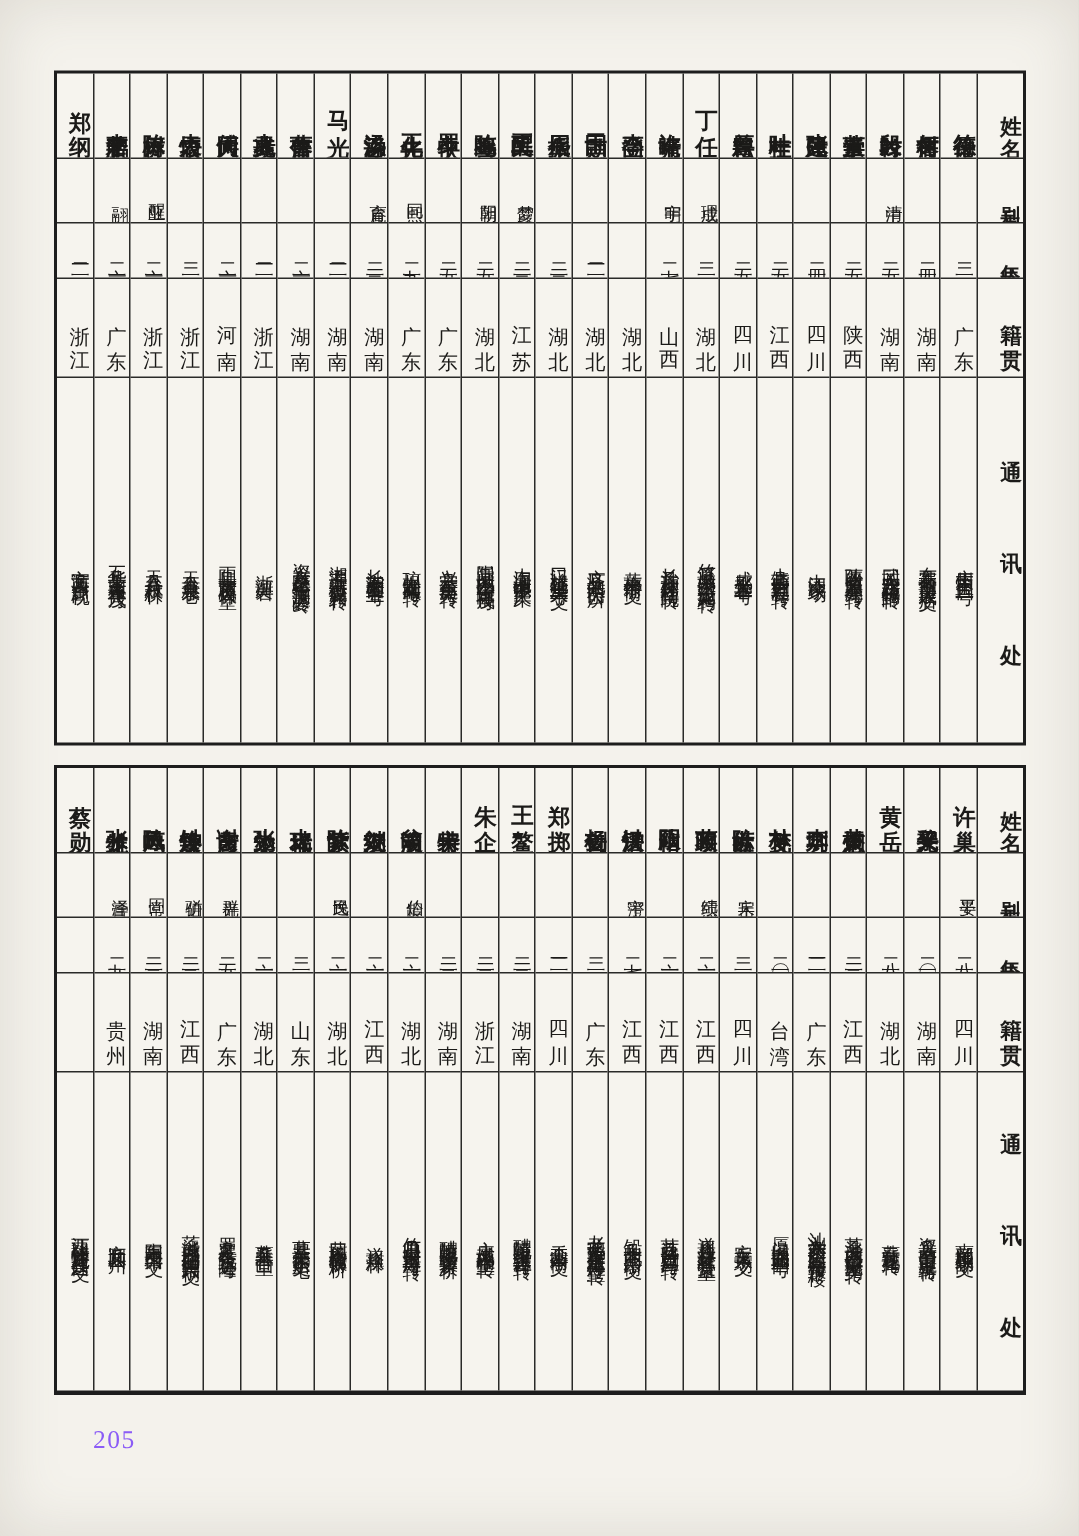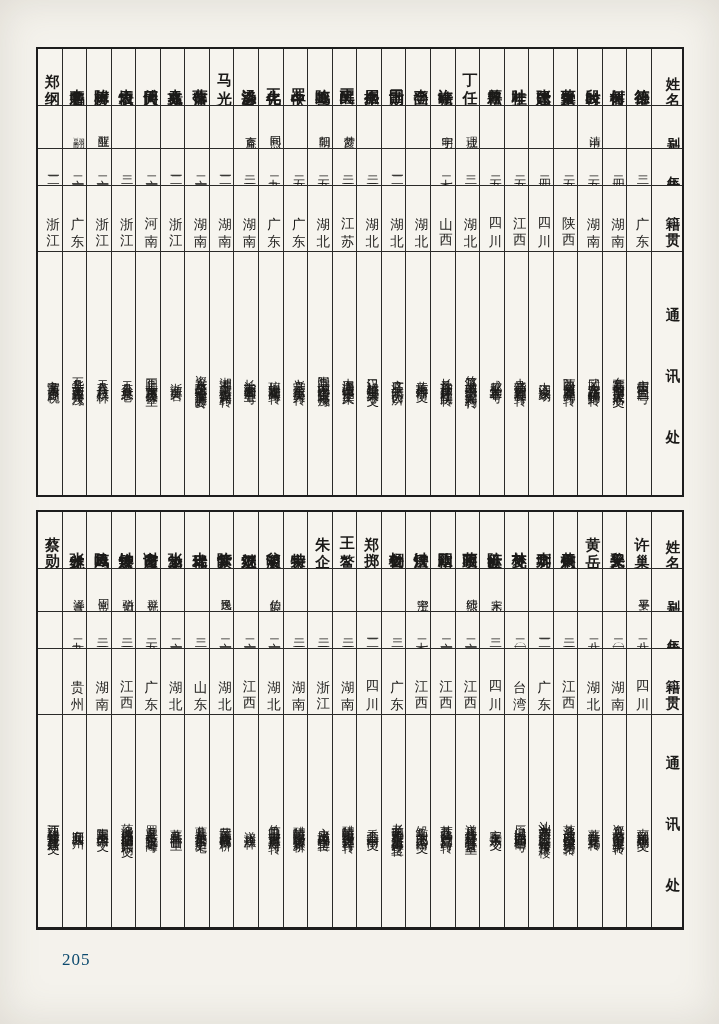--- a/index.html
+++ b/index.html
@@ -53,21 +53,21 @@
   .cell.addr {flex:1 1 auto;font-size:12.5px;letter-spacing:.14em;padding-top:6px;border-bottom:none;}
   
   .col.hdr .cell{font-weight:700;font-size:14.5px;}
   .col.hdr .cell.name{letter-spacing:.95em;padding-top:6px;}
   .col.hdr .cell.alias{font-size:13px;letter-spacing:.2em;padding-top:5px;}
   .col.hdr .cell.age{font-size:13px;letter-spacing:.2em;}
   .col.hdr .cell.native{letter-spacing:1.25em;}
   .col.hdr .cell.addr{letter-spacing:4.2em;padding-top:26px;}
   .pagenum{
     position:absolute;left:62px;top:950px;
-    font-size:17px;color:#0c4a6e;letter-spacing:1px;
+    font-size:17px;color:#8b5cf6;letter-spacing:1px;
     font-family:"Liberation Serif","DejaVu Serif",serif;
   }
 </style>
 </head>
 <body>
 
 <div class="page">
   <div class="sheet">
 
     <div class="tbl top">

